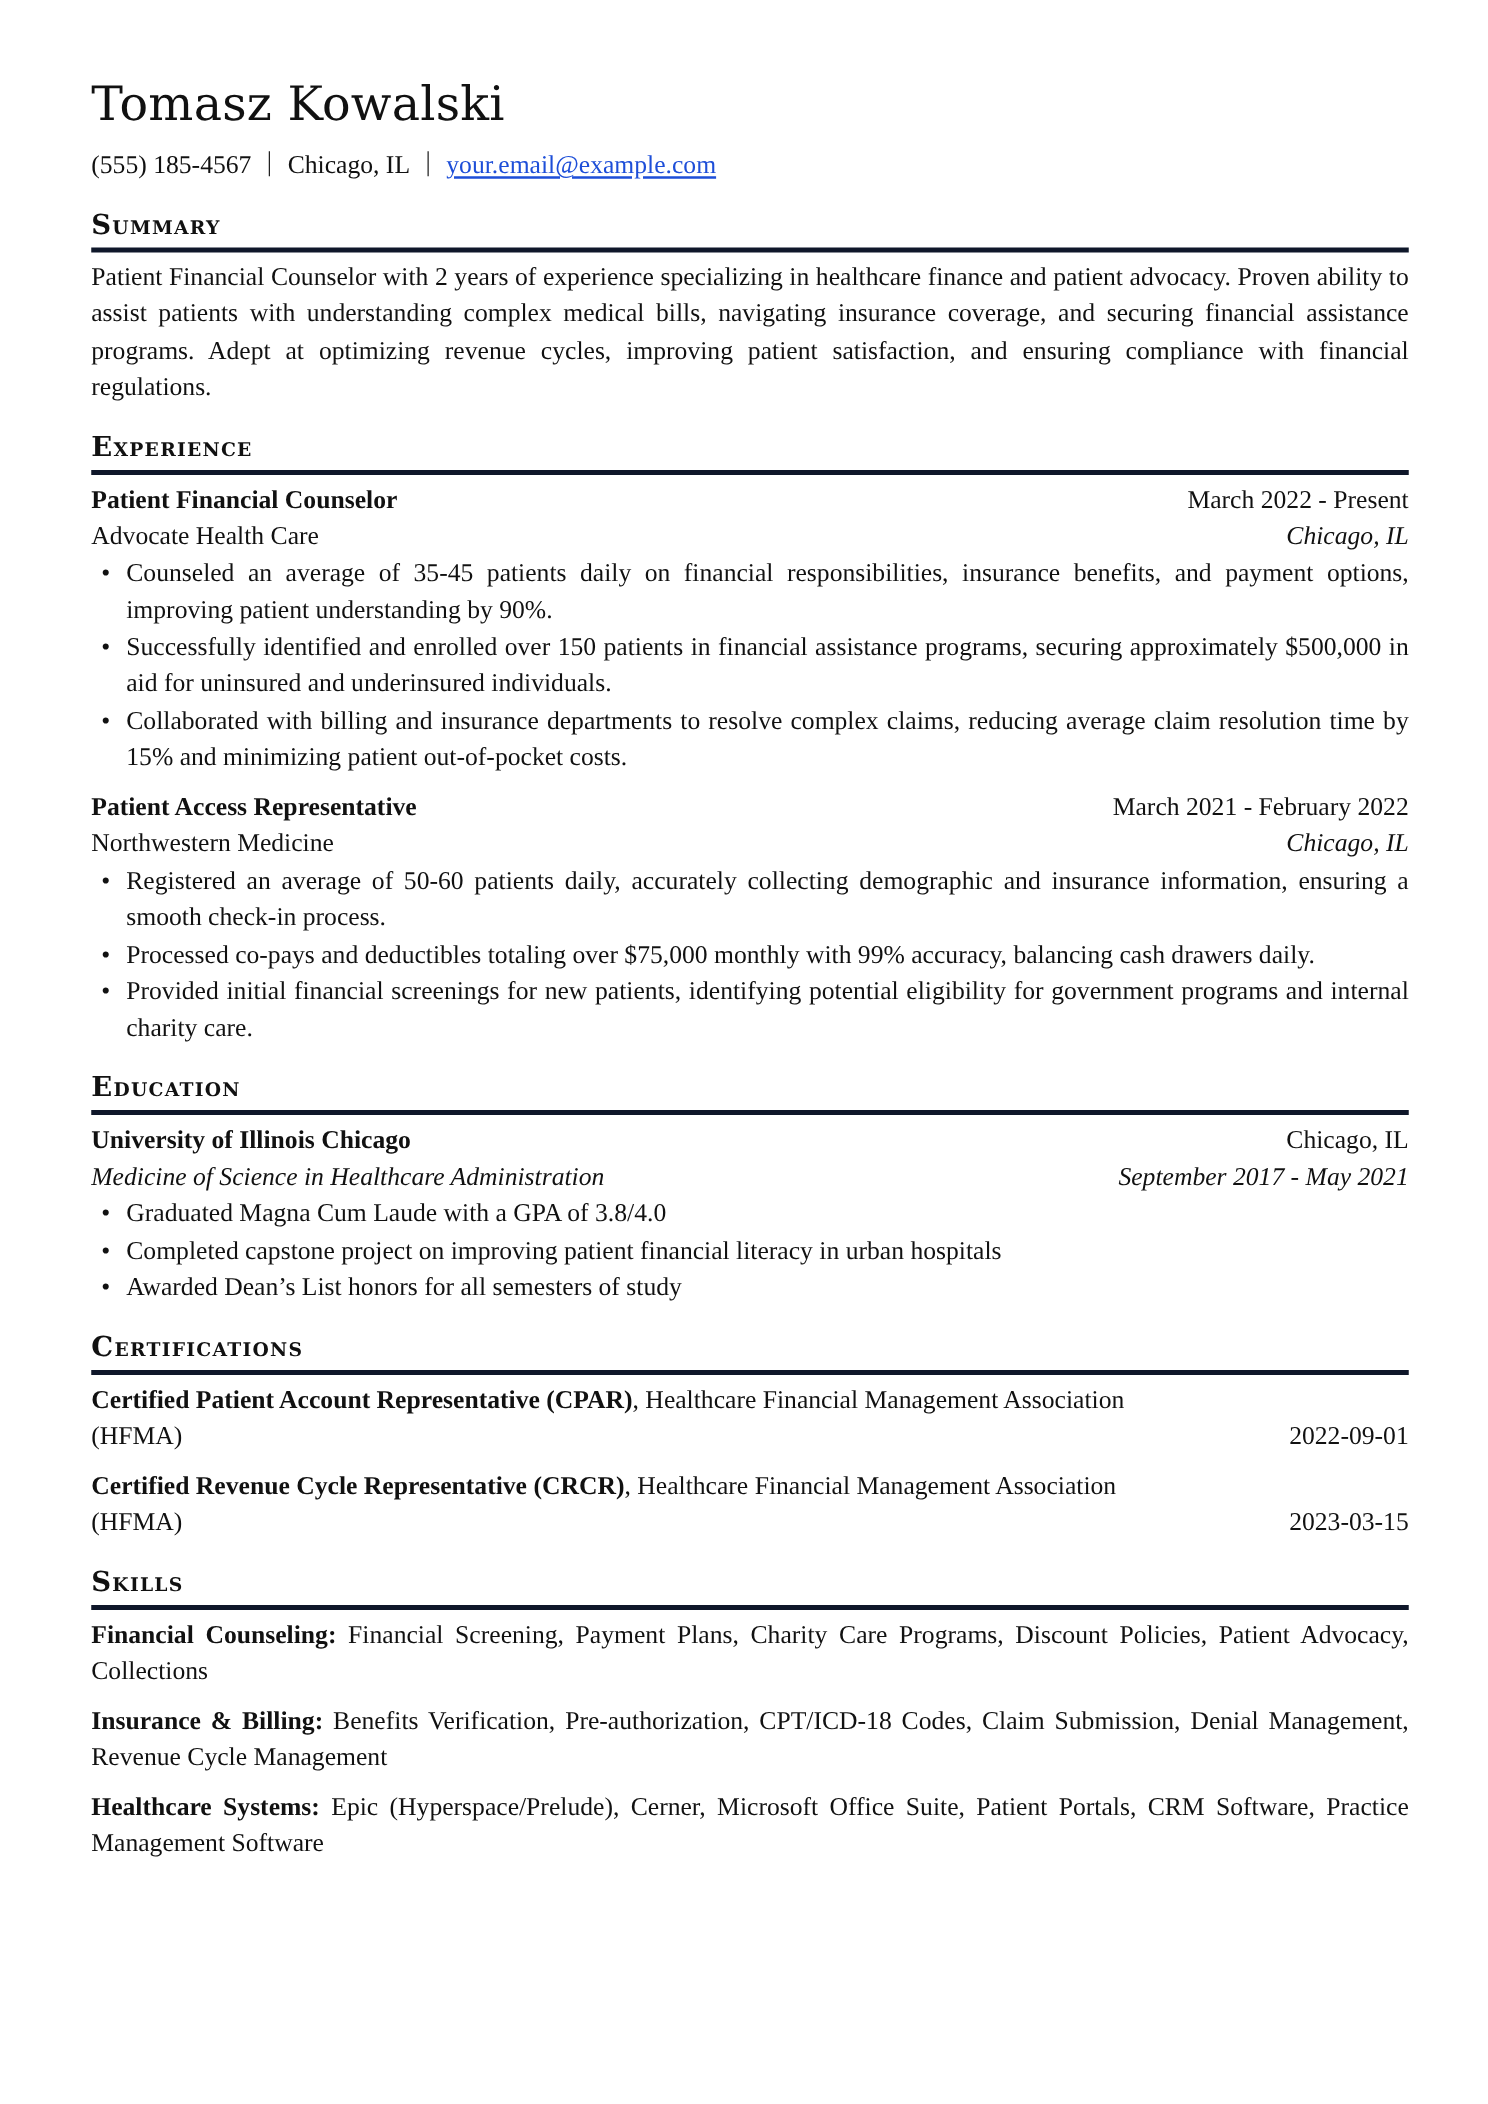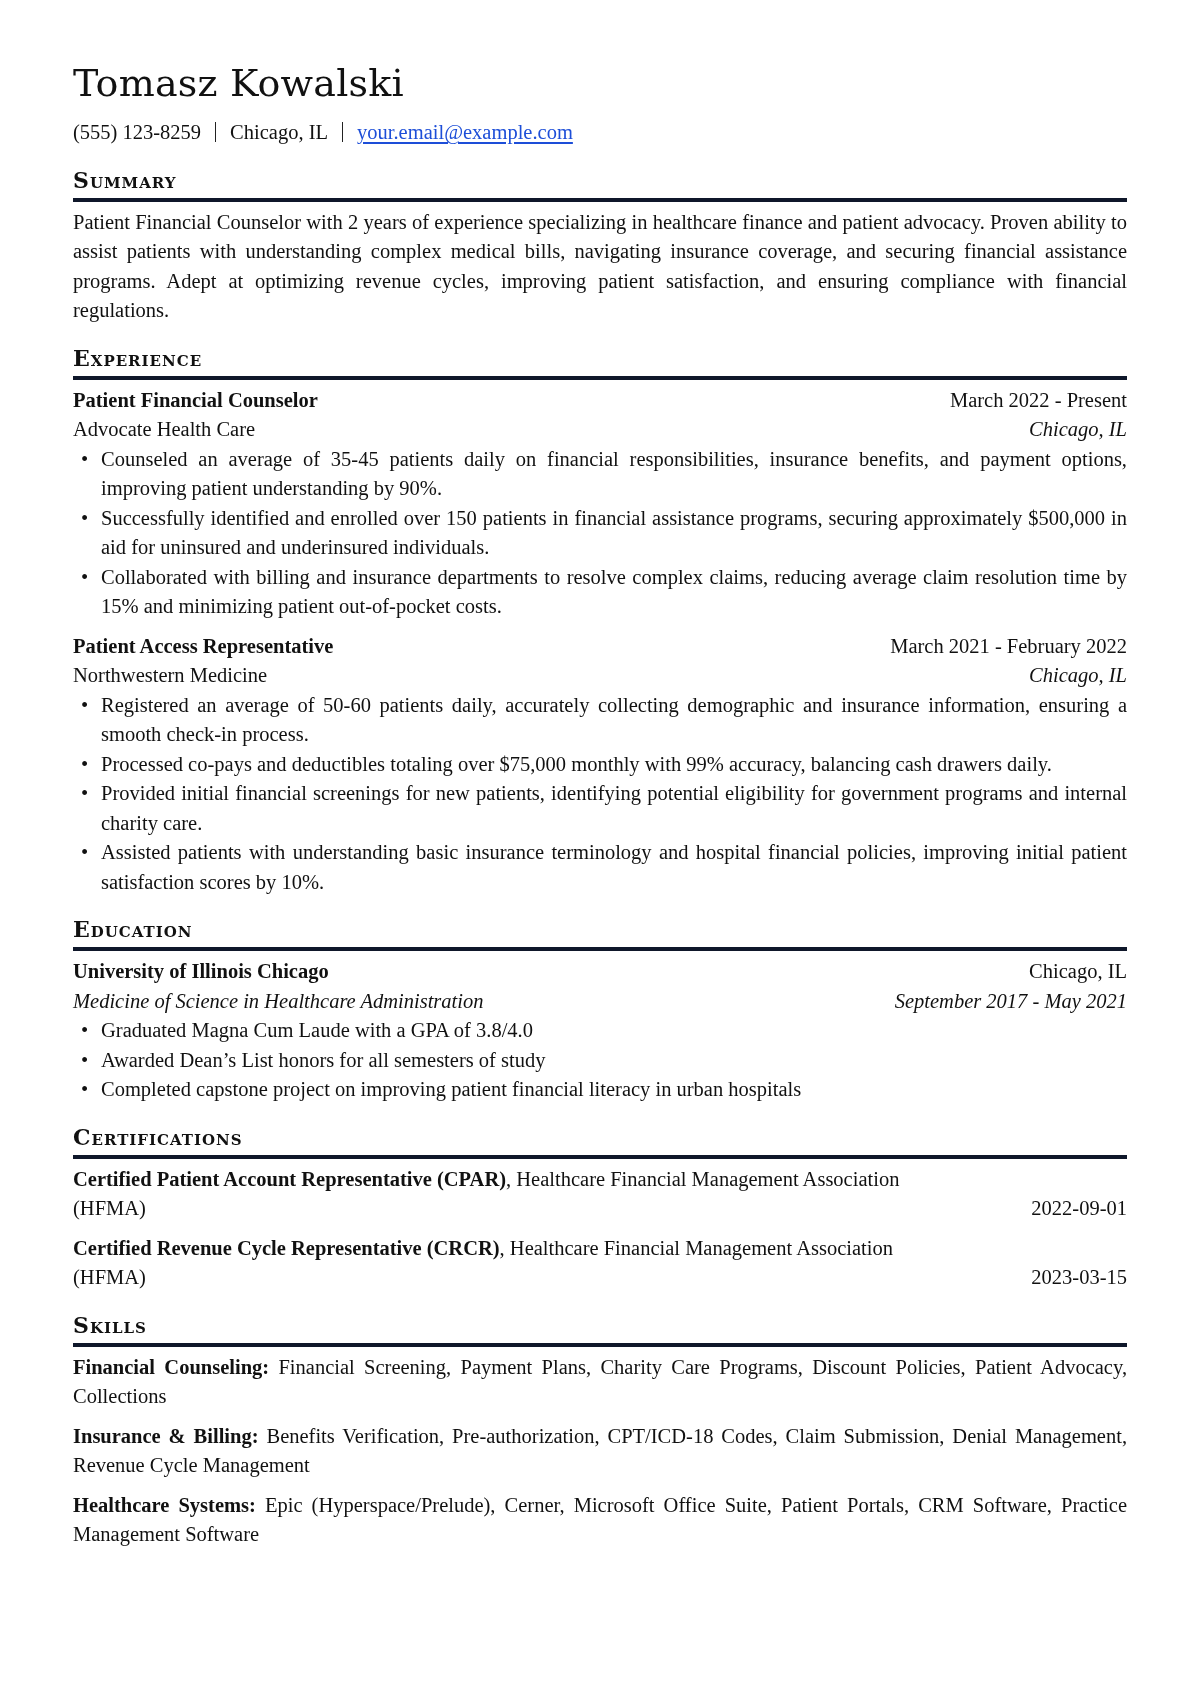--- a/index.html
+++ b/index.html
@@ -50,21 +50,21 @@
   .cert + .cert { margin-top: 10px; }
   .skill + .skill { margin-top: 10px; }
 </style>
 </head>
 <body>
 
 <div class="page">
 
   <h1 class="name">Tomasz Kowalski</h1>
   <div class="contact">
-    <span>(555) 123-8259</span><span class="sep"></span><span>Chicago, IL</span><span class="sep"></span><a>your.email@example.com</a>
+    <span>(555) 185-4567</span><span class="sep"></span><span>Chicago, IL</span><span class="sep"></span><a>your.email@example.com</a>
   </div>
 
   <div class="section">
     <h2 class="section-title">Summary</h2>
     <div class="section-body">
       <p class="para">Patient Financial Counselor with 2 years of experience specializing in healthcare finance and patient advocacy. Proven ability to assist patients with understanding complex medical bills, navigating insurance coverage, and securing financial assistance programs. Adept at optimizing revenue cycles, improving patient satisfaction, and ensuring compliance with financial regulations.</p>
     </div>
   </div>
 
   <div class="section">
@@ -91,41 +91,40 @@
           <span>March 2021 - February 2022</span>
         </div>
         <div class="row">
           <span>Northwestern Medicine</span>
           <span class="ital">Chicago, IL</span>
         </div>
         <ul class="bullets">
           <li>Registered an average of 50-60 patients daily, accurately collecting demographic and insurance information, ensuring a smooth check-in process.</li>
           <li>Processed co-pays and deductibles totaling over $75,000 monthly with 99% accuracy, balancing cash drawers daily.</li>
           <li>Provided initial financial screenings for new patients, identifying potential eligibility for government programs and internal charity care.</li>
-          <li>Assisted patients with understanding basic insurance terminology and hospital financial policies, improving initial patient satisfaction scores by 10%.</li>
         </ul>
       </div>
     </div>
   </div>
 
   <div class="section">
     <h2 class="section-title">Education</h2>
     <div class="section-body">
       <div class="row">
         <span class="bold">University of Illinois Chicago</span>
         <span>Chicago, IL</span>
       </div>
       <div class="row">
         <span class="ital">Medicine of Science in Healthcare Administration</span>
         <span class="ital">September 2017 - May 2021</span>
       </div>
       <ul class="bullets">
         <li>Graduated Magna Cum Laude with a GPA of 3.8/4.0</li>
+        <li>Completed capstone project on improving patient financial literacy in urban hospitals</li>
         <li>Awarded Dean’s List honors for all semesters of study</li>
-        <li>Completed capstone project on improving patient financial literacy in urban hospitals</li>
       </ul>
     </div>
   </div>
 
   <div class="section">
     <h2 class="section-title">Certifications</h2>
     <div class="section-body">
       <div class="cert">
         <div><span class="bold">Certified Patient Account Representative (CPAR)</span><span>, Healthcare Financial Management Association</span></div>
         <div class="row">

